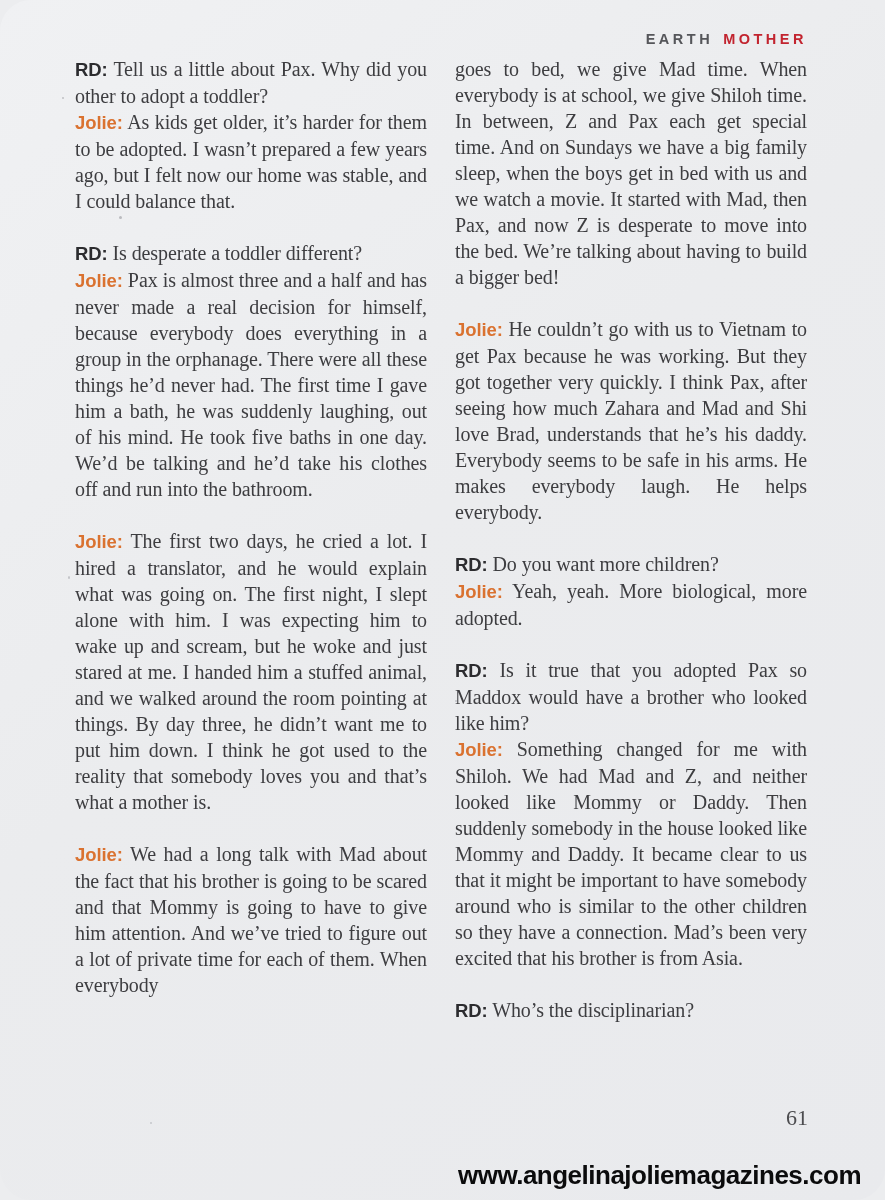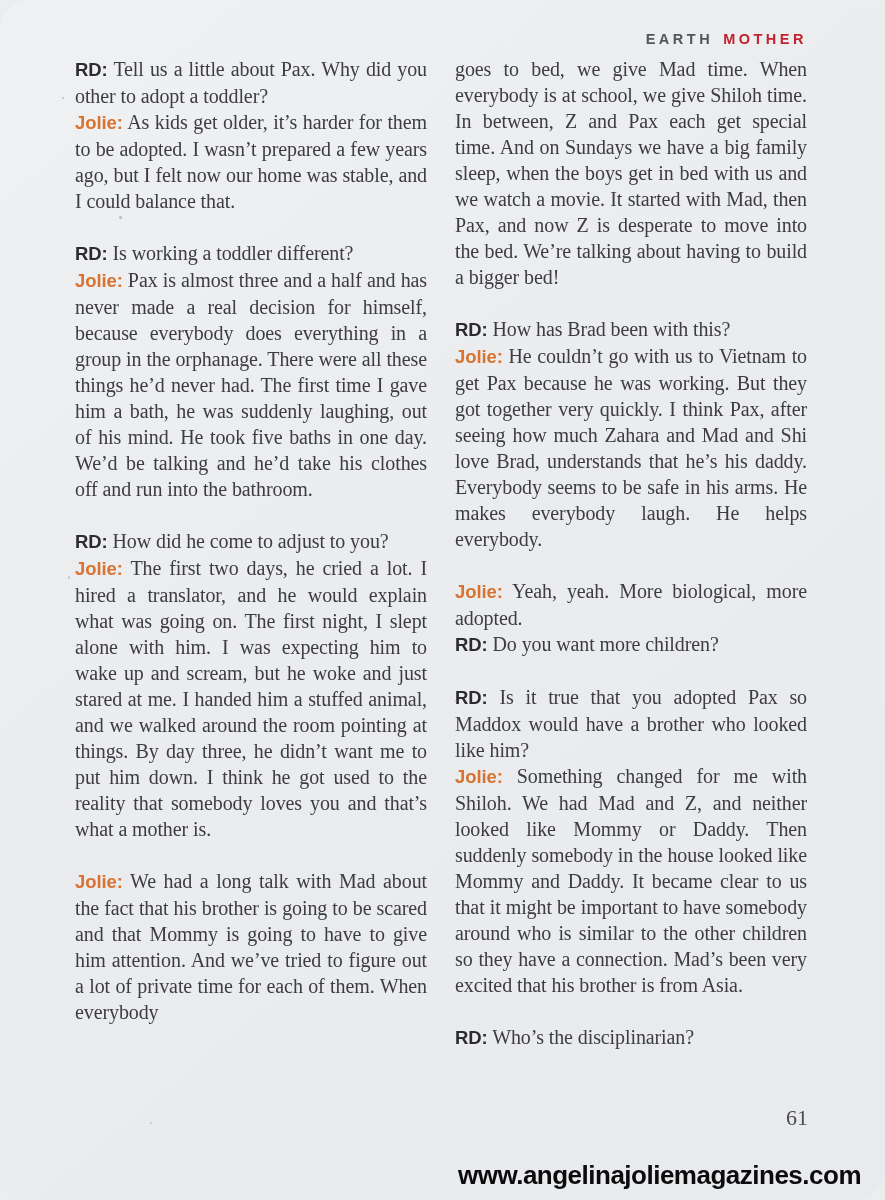--- a/index.html
+++ b/index.html
@@ -66,42 +66,40 @@
     <span class="earth">EARTH</span><span class="mother">MOTHER</span>
   </div>
 
   <div class="content">
     <div class="col">
         <div class="block">
           <p class="seg"><span class="speaker rd">RD:</span> <span>Tell us a little about Pax. Why did you other to adopt a toddler?</span></p>
           <p class="seg"><span class="speaker jolie">Jolie:</span> <span>As kids get older, it’s harder for them to be adopted. I wasn’t prepared a few years ago, but I felt now our home was stable, and I could balance that.</span></p>
         </div>
         <div class="block">
-          <p class="seg"><span class="speaker rd">RD:</span> <span>Is working a toddler different?</span></p>
+          <p class="seg"><span class="speaker rd">RD:</span> <span>Is desperate a toddler different?</span></p>
           <p class="seg"><span class="speaker jolie">Jolie:</span> <span>Pax is almost three and a half and has never made a real decision for himself, because everybody does everything in a group in the orphanage. There were all these things he’d never had. The first time I gave him a bath, he was suddenly laughing, out of his mind. He took five baths in one day. We’d be talking and he’d take his clothes off and run into the bathroom.</span></p>
         </div>
         <div class="block">
-          <p class="seg"><span class="speaker rd">RD:</span> <span>How did he come to adjust to you?</span></p>
           <p class="seg"><span class="speaker jolie">Jolie:</span> <span>The first two days, he cried a lot. I hired a translator, and he would explain what was going on. The first night, I slept alone with him. I was expecting him to wake up and scream, but he woke and just stared at me. I handed him a stuffed animal, and we walked around the room pointing at things. By day three, he didn’t want me to put him down. I think he got used to the reality that somebody loves you and that’s what a mother is.</span></p>
         </div>
         <div class="block">
           <p class="seg"><span class="speaker jolie">Jolie:</span> <span>We had a long talk with Mad about the fact that his brother is going to be scared and that Mommy is going to have to give him attention. And we’ve tried to figure out a lot of private time for each of them. When everybody</span></p>
         </div>
       </div>
     <div class="col">
         <div class="block">
           <p class="seg"><span>goes to bed, we give Mad time. When everybody is at school, we give Shiloh time. In between, Z and Pax each get special time. And on Sundays we have a big family sleep, when the boys get in bed with us and we watch a movie. It started with Mad, then Pax, and now Z is desperate to move into the bed. We’re talking about having to build a bigger bed!</span></p>
         </div>
         <div class="block">
-          <p class="seg"><span class="speaker rd">RD:</span> <span>How has Brad been with this?</span></p>
           <p class="seg"><span class="speaker jolie">Jolie:</span> <span>He couldn’t go with us to Vietnam to get Pax because he was working. But they got together very quickly. I think Pax, after seeing how much Zahara and Mad and Shi love Brad, understands that he’s his daddy. Everybody seems to be safe in his arms. He makes everybody laugh. He helps everybody.</span></p>
         </div>
         <div class="block">
+          <p class="seg"><span class="speaker rd">RD:</span> <span>Do you want more children?</span></p>
           <p class="seg"><span class="speaker jolie">Jolie:</span> <span>Yeah, yeah. More biological, more adopted.</span></p>
-          <p class="seg"><span class="speaker rd">RD:</span> <span>Do you want more children?</span></p>
         </div>
         <div class="block">
           <p class="seg"><span class="speaker rd">RD:</span> <span>Is it true that you adopted Pax so Maddox would have a brother who looked like him?</span></p>
           <p class="seg"><span class="speaker jolie">Jolie:</span> <span>Something changed for me with Shiloh. We had Mad and Z, and neither looked like Mommy or Daddy. Then suddenly somebody in the house looked like Mommy and Daddy. It became clear to us that it might be important to have somebody around who is similar to the other children so they have a connection. Mad’s been very excited that his brother is from Asia.</span></p>
         </div>
         <div class="block">
           <p class="seg"><span class="speaker rd">RD:</span> <span>Who’s the disciplinarian?</span></p>
         </div>
       </div>
   </div>

